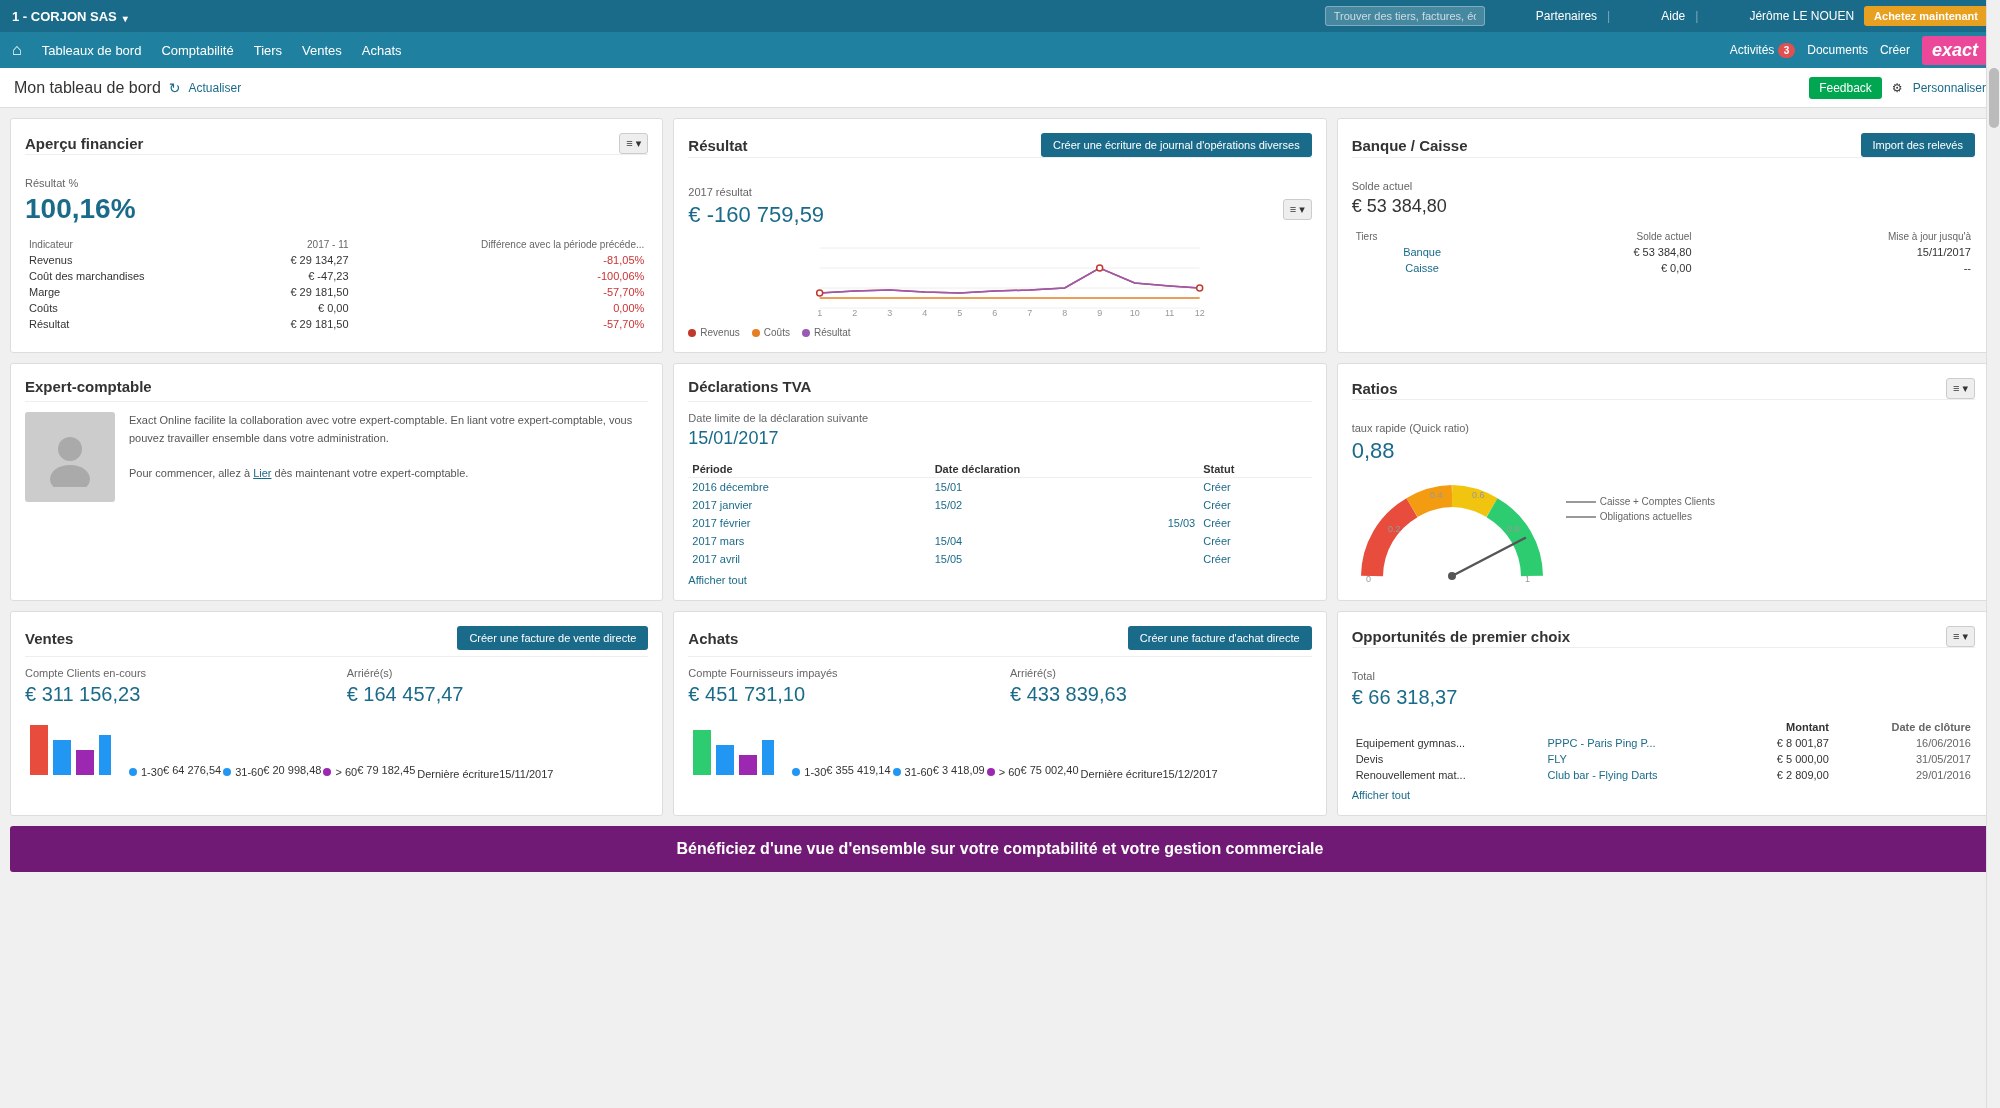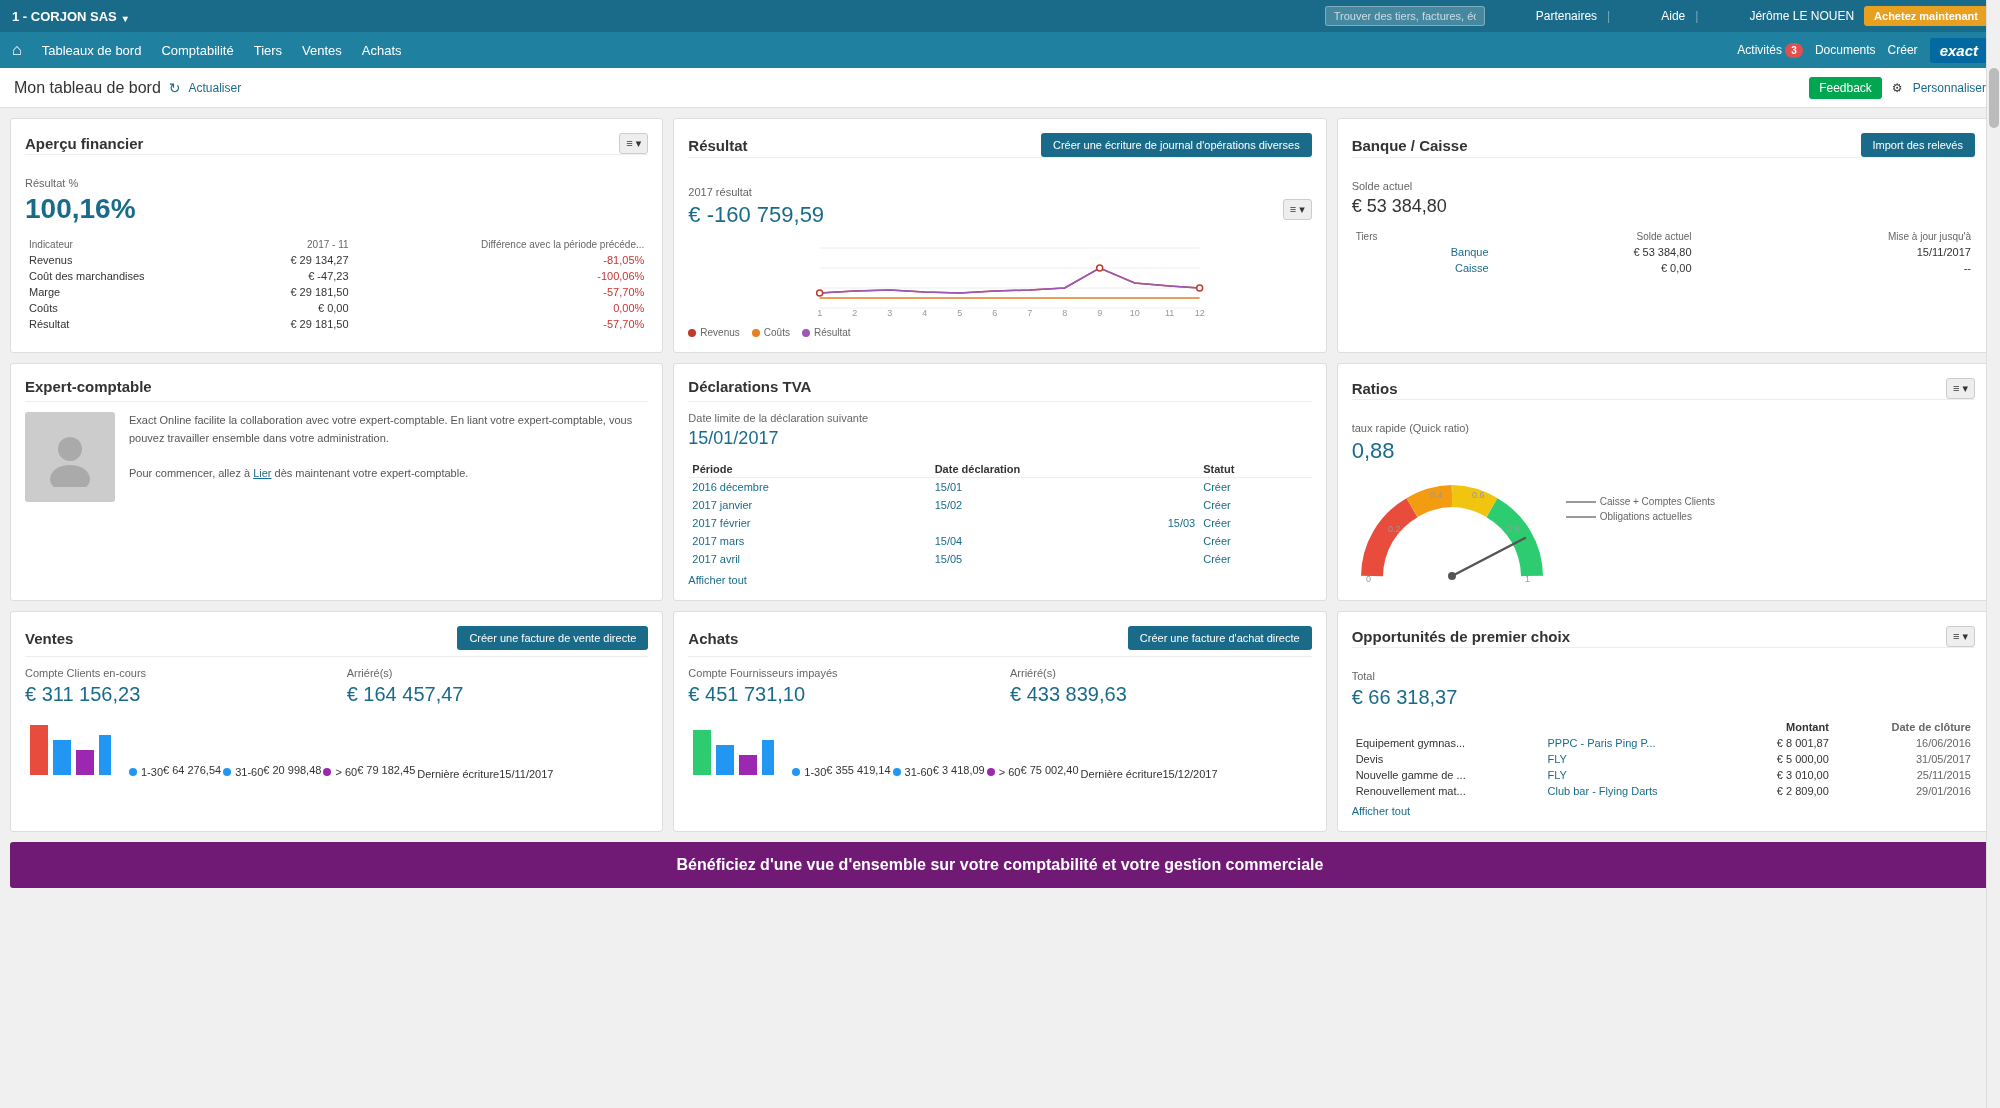--- a/index.html
+++ b/index.html
@@ -57,26 +57,26 @@
     .activities-badge {
       background: #e05050;
       color: white;
       border-radius: 10px;
       padding: 2px 6px;
       font-size: 10px;
       font-weight: bold;
     }
     .nav-right-item { color: white; font-size: 12px; cursor: pointer; }
     .exact-badge {
-      background: #0369a1;
+      background: #ec4899;
       color: white;
       padding: 4px 10px;
       border-radius: 3px;
       font-weight: bold;
-      font-size: 15px;
+      font-size: 18px;
     }
 
     
     .page-header {
       background: white;
       padding: 8px 14px;
       display: flex;
       align-items: center;
       justify-content: space-between;
       border-bottom: 1px solid #ddd;
@@ -157,21 +157,21 @@
     .result-year-label { font-size: 11px; color: #666; margin-top: 6px; }
     .result-year-value { font-size: 22px; color: #1a6b8a; margin: 4px 0 10px 0; }
 
     
     .solde-label { font-size: 11px; color: #666; margin-top: 6px; }
     .solde-value { font-size: 18px; color: #333; margin: 4px 0 12px 0; }
     .bank-table { width: 100%; border-collapse: collapse; }
     .bank-table th { font-size: 10px; color: #666; font-weight: normal; text-align: right; padding: 2px 4px; }
     .bank-table th:first-child { text-align: left; }
     .bank-table td { font-size: 11px; padding: 2px 4px; text-align: right; }
-    .bank-table td:first-child { text-align: right; color: #1a6b8a; }
+    .bank-table td:first-child { text-align: center; color: #1a6b8a; }
     .bank-table td.link { color: #1a6b8a; }
 
     .btn-primary {
       background: #1a6b8a;
       color: white;
       border: none;
       padding: 6px 12px;
       border-radius: 3px;
       cursor: pointer;
       font-size: 11px;
@@ -696,26 +696,20 @@
     <td style="text-align:right;">€ 8 001,87</td>
     <td style="text-align:right;color:#666;">16/06/2016</td>
           </tr>
           <tr>
             <td style="max-width:120px;overflow:hidden;text-overflow:ellipsis;white-space:nowrap;">Devis</td>
     <td style="color:#1a6b8a;max-width:120px;overflow:hidden;text-overflow:ellipsis;white-space:nowrap;">FLY</td>
     <td style="text-align:right;">€ 5 000,00</td>
     <td style="text-align:right;color:#666;">31/05/2017</td>
           </tr>
           <tr>
-            <td style="max-width:120px;overflow:hidden;text-overflow:ellipsis;white-space:nowrap;">Nouvelle gamme de ...</td>
-    <td style="color:#1a6b8a;max-width:120px;overflow:hidden;text-overflow:ellipsis;white-space:nowrap;">FLY</td>
-    <td style="text-align:right;">€ 3 010,00</td>
-    <td style="text-align:right;color:#666;">25/11/2015</td>
-          </tr>
-          <tr>
             <td style="max-width:120px;overflow:hidden;text-overflow:ellipsis;white-space:nowrap;">Renouvellement mat...</td>
     <td style="color:#1a6b8a;max-width:120px;overflow:hidden;text-overflow:ellipsis;white-space:nowrap;">Club bar - Flying Darts</td>
     <td style="text-align:right;">€ 2 809,00</td>
     <td style="text-align:right;color:#666;">29/01/2016</td>
           </tr>
         </tbody>
     </table>
     <a class="tva-afficher">Afficher tout</a>
   </div>
 

